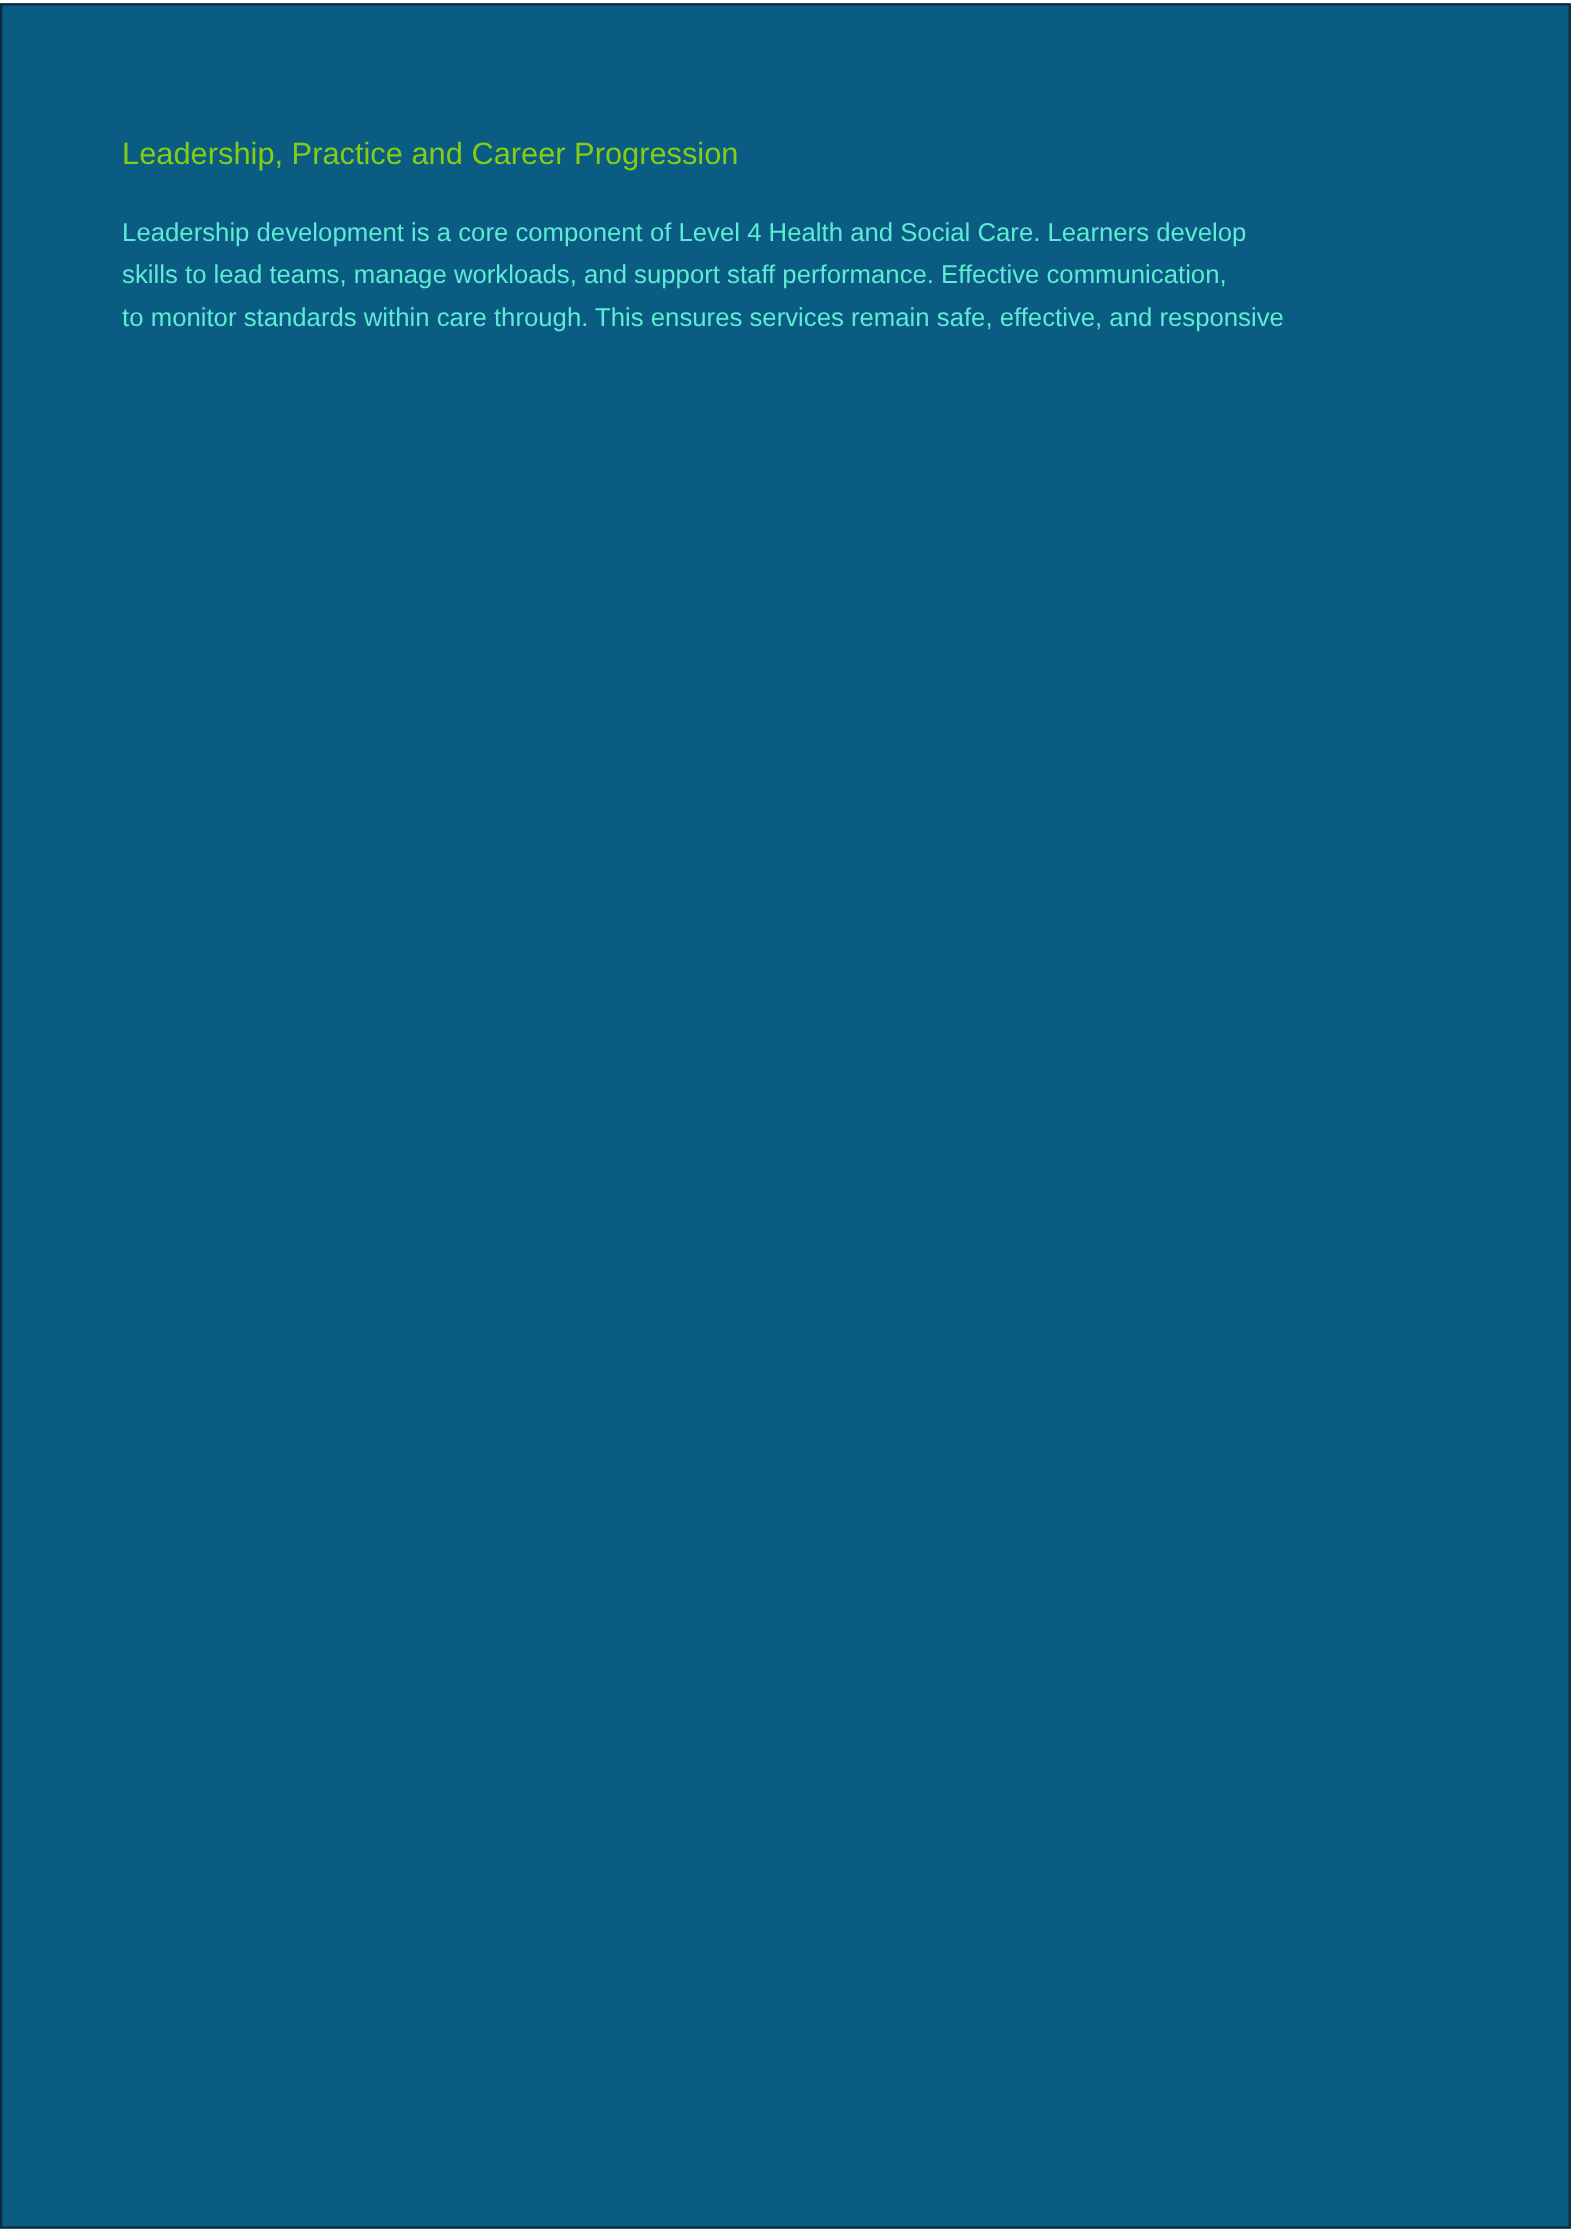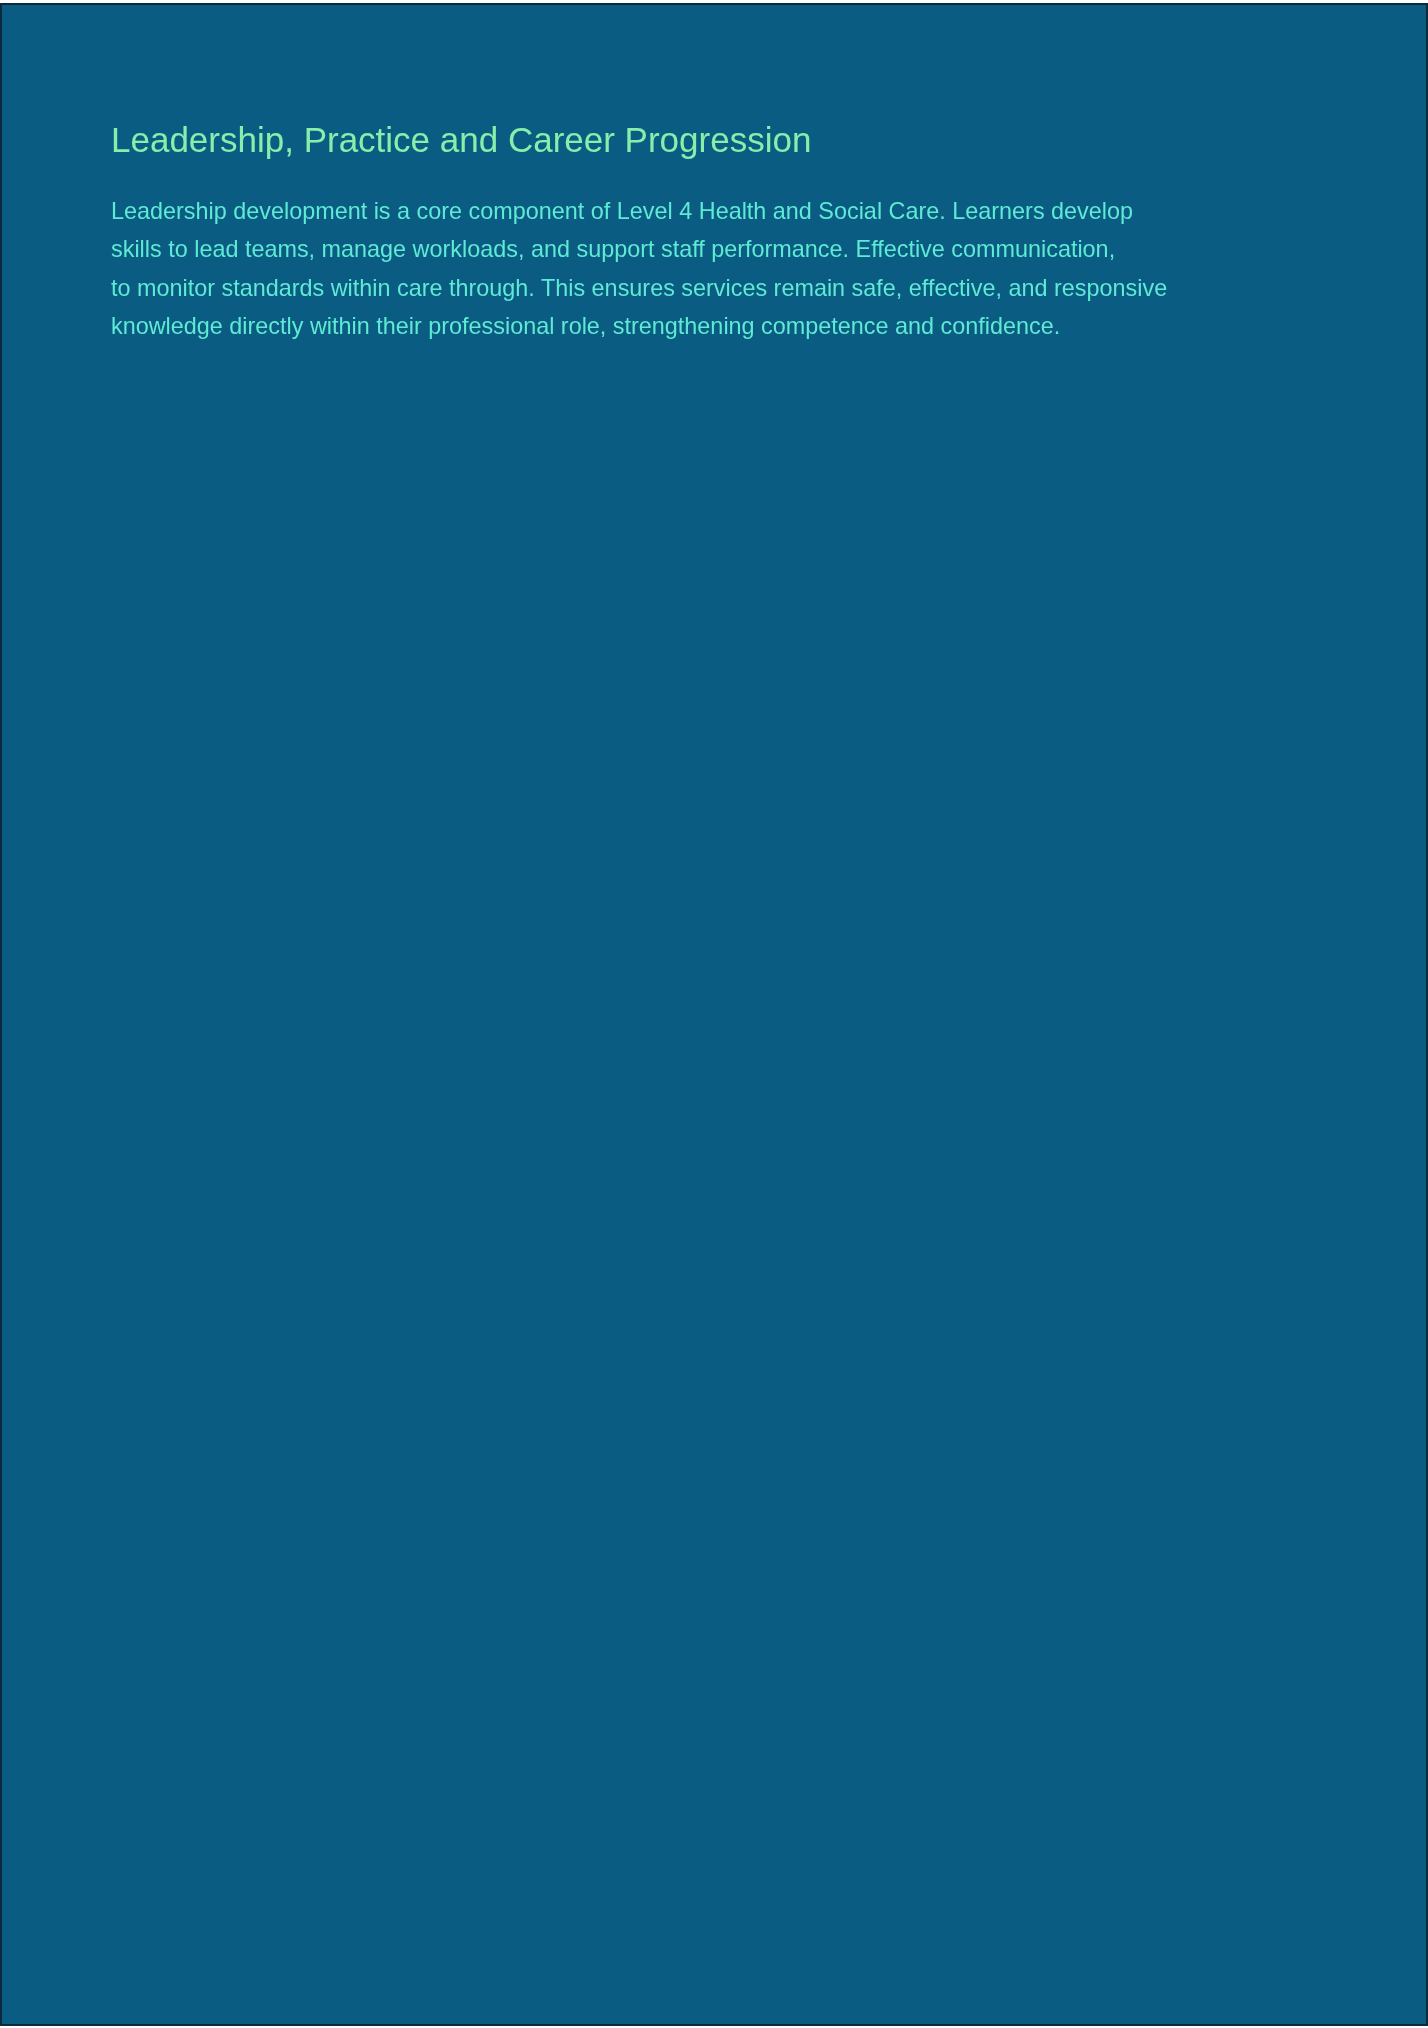--- a/index.html
+++ b/index.html
@@ -29,25 +29,25 @@
       left: 109px;
       top: 0;
       width: 1220px;
       color: #ffffff;
     }
     .title {
       position: absolute;
       left: 0;
       top: 115px;
       margin: 0;
-      font-size: 35px;
+      font-size: 28px;
       font-weight: normal;
       line-height: 40px;
       white-space: nowrap;
-      color: #86efac;
+      color: #84cc16;
     }
     .body-text {
       position: absolute;
       left: 0;
       top: 187px;
       margin: 0;
       font-size: 23.4px;
       line-height: 38.3px;
       color: #5eead4;
     }
@@ -59,16 +59,15 @@
 </head>
 <body>
 
 <div class="page">
   <div class="content">
     <h1 class="title">Leadership, Practice and Career Progression</h1>
     <p class="body-text">
       <span class="line">Leadership development is a core component of Level 4 Health and Social Care. Learners develop</span>
       <span class="line">skills to lead teams, manage workloads, and support staff performance. Effective communication,</span>
       <span class="line">to monitor standards within care through. This ensures services remain safe, effective, and responsive</span>
-      <span class="line">knowledge directly within their professional role, strengthening competence and confidence.</span>
     </p>
   </div>
 </div>
 
 </body></html>

